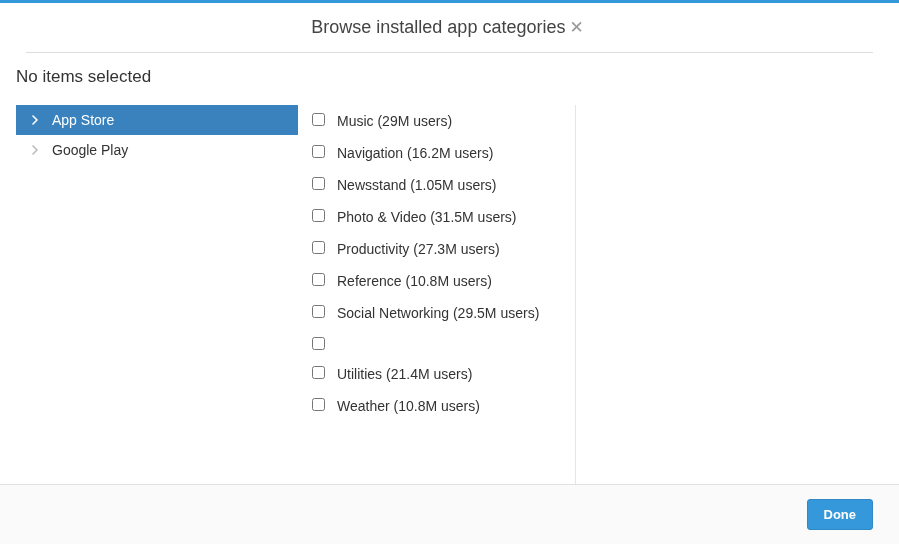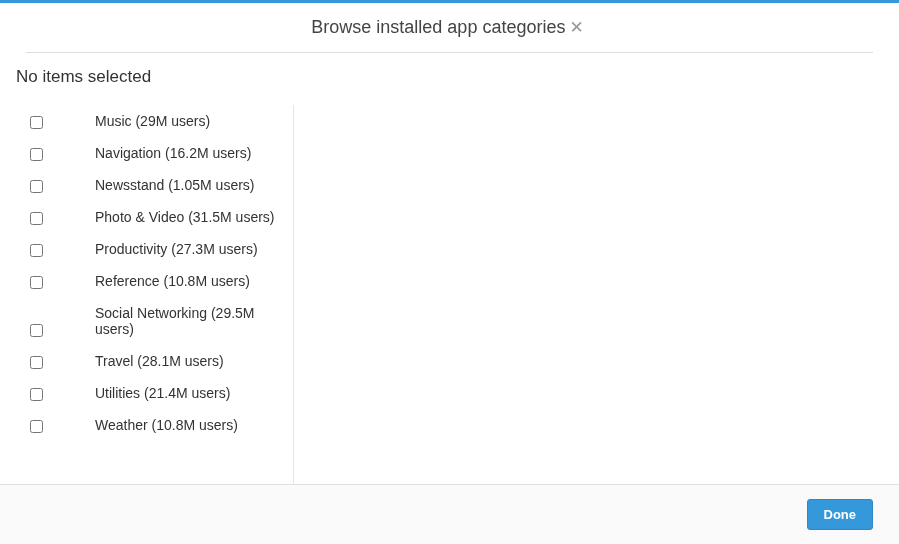--- a/index.html
+++ b/index.html
@@ -82,25 +82,24 @@
       display: inline-flex;
       justify-content: center;
       margin-right: 10px;
       color: #bbb;
       font-size: 12px;
     }
     .source-item.selected .chev { color: #fff; }
     .source-item .label { flex: 1; }
     .cat-item {
       display: flex;
-      align-items: flex-end;
+      align-items: flex-start;
       padding: 8px 14px 8px 14px;
       font-size: 14px;
       color: #333;
-      gap: 40px;
     }
     .cat-item input[type="checkbox"] {
       margin-right: 12px;
       width: 13px;
       height: 13px;
     }
     .footer {
       position: absolute;
       bottom: 0;
       left: 0;
@@ -136,20 +135,38 @@
     <button class="close-btn">
       <span>✕</span>
     </button>
   </div>
 </div>
 
 <div class="body">
   <div class="selection-status">No items selected</div>
 
   <div class="columns">
+    <div class="col-left" id="sources-col">
+        <div class="source-item selected">
+          <span class="chev">
+            <svg width="7" height="10" viewBox="0 0 7 10">
+              <path d="M1 1 L5 5 L1 9" stroke="currentColor" stroke-width="1.6" fill="none" stroke-linecap="round" stroke-linejoin="round"></path>
+            </svg>
+          </span>
+          <span class="label">App Store</span>
+        </div>
+        <div class="source-item">
+          <span class="chev">
+            <svg width="7" height="10" viewBox="0 0 7 10">
+              <path d="M1 1 L5 5 L1 9" stroke="currentColor" stroke-width="1.6" fill="none" stroke-linecap="round" stroke-linejoin="round"></path>
+            </svg>
+          </span>
+          <span class="label">Google Play</span>
+        </div>
+      </div>
     <div class="col-right" id="categories-col">
         <div class="cat-item">
           <input type="checkbox" style="">
           <span>Music (29M users)</span>
         </div>
         <div class="cat-item">
           <input type="checkbox" style="">
           <span>Navigation (16.2M users)</span>
         </div>
         <div class="cat-item">
@@ -167,21 +184,20 @@
         <div class="cat-item">
           <input type="checkbox" style="">
           <span>Reference (10.8M users)</span>
         </div>
         <div class="cat-item">
           <input type="checkbox" style="">
           <span>Social Networking (29.5M users)</span>
         </div>
         <div class="cat-item">
           <input type="checkbox" style="">
-          <span>Travel (28.1M users)</span>
         </div>
         <div class="cat-item">
           <input type="checkbox" style="">
           <span>Utilities (21.4M users)</span>
         </div>
         <div class="cat-item">
           <input type="checkbox" style="">
           <span>Weather (10.8M users)</span>
         </div>
       </div>

